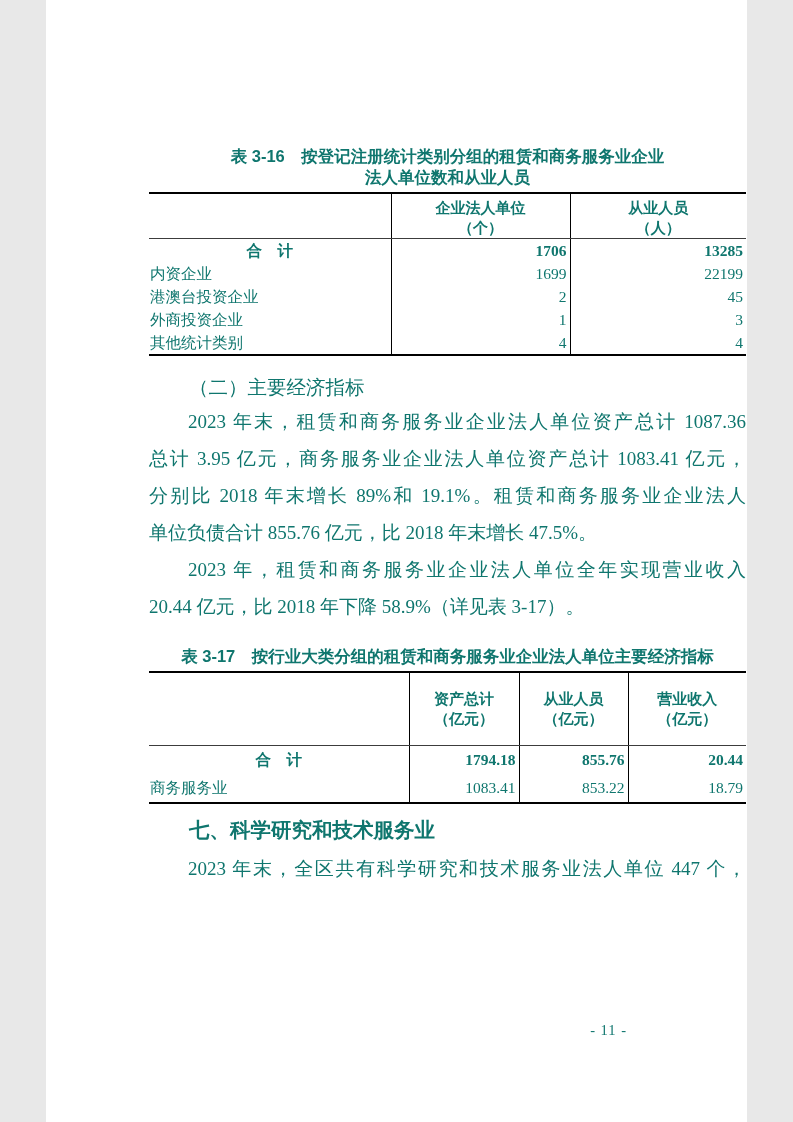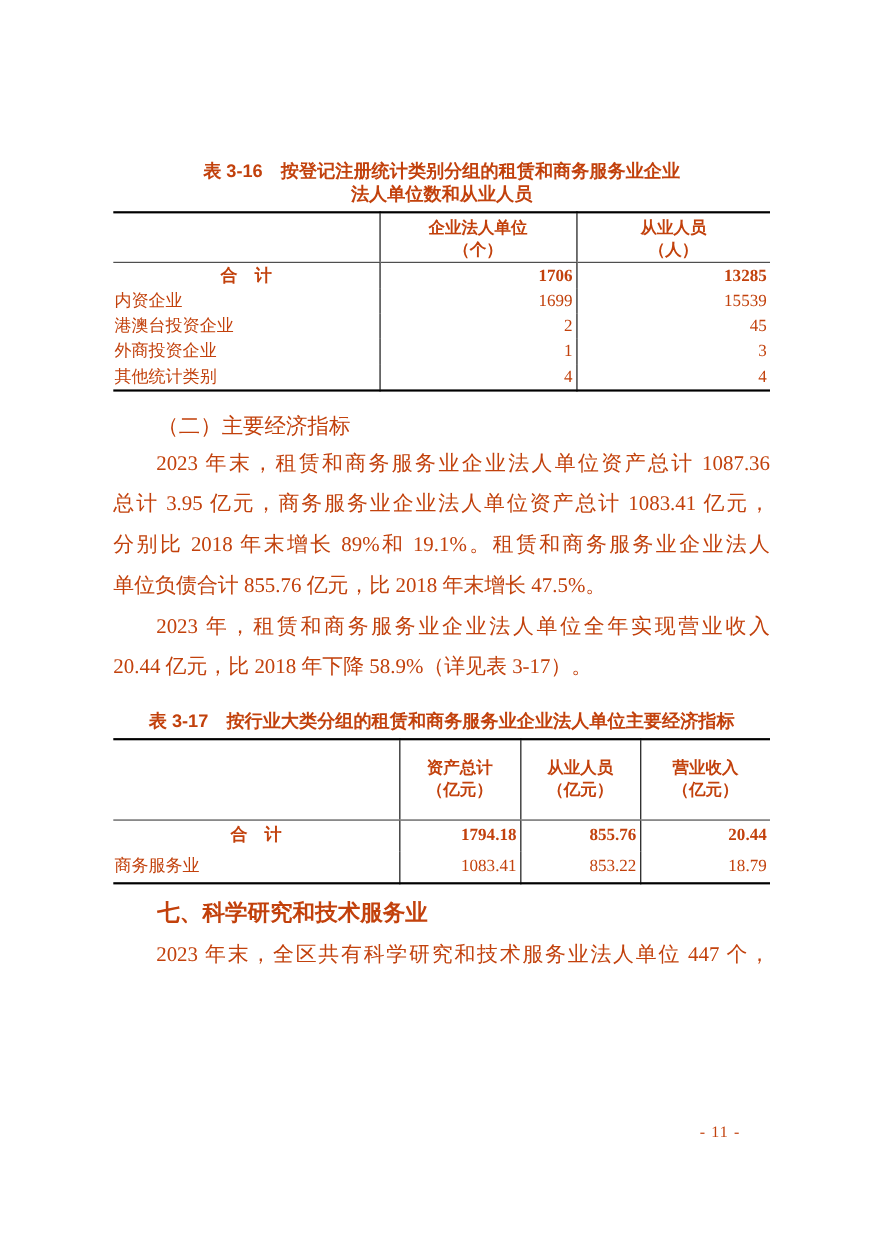--- a/index.html
+++ b/index.html
@@ -1,18 +1,18 @@
 <!DOCTYPE html>
 <html><head>
 <meta charset="utf-8">
 <style>
   html,body { margin:0; padding:0; background:#e8e8e8; }
   .page {
-    position:relative; width:793px; height:1122px; margin:0 auto;
-    background:#ffffff; color:#c2410c;
+    position:relative; width:701px; height:1122px; margin:0 auto;
+    background:#ffffff; color:#0f766e;
     font-family:"Liberation Serif","DejaVu Serif",serif;
     overflow:hidden;
   }
   .content { position:absolute; left:103px; top:0; width:597px; }
 
   
   .tbl-title {
     text-align:center; font-weight:bold; font-size:16.5px; line-height:21px;
     font-family:"Liberation Sans","DejaVu Sans",sans-serif;
   }
@@ -39,21 +39,21 @@
   }
   table.t317 tbody td { height:28px; line-height:28px; }
   table.stat td.num { text-align:right; padding-right:3px; }
   table.stat td.stub-center { text-align:center; letter-spacing:0; }
   table.stat td.stub-left { text-align:left; padding-left:1px; }
   table.stat tr.total td { font-weight:bold; }
 
   
   .kai-heading {
     padding-left:40px; font-size:19.5px; line-height:30px;
-    font-family:Liberation Sans, sans-serif;
+    font-family:Liberation Serif, serif;
   }
   .h2 { margin-top:17px; }
   .sub7 { margin-top:6px; }
   .sec7 {
     margin-top:11px; padding-left:40px;
     font-family:"Liberation Sans","DejaVu Sans",sans-serif;
     font-weight:bold; font-size:20.5px; line-height:30px;
   }
 
   
@@ -99,21 +99,21 @@
       </thead>
       <tbody>
         <tr class="total">
           <td class="stub-center">合　计</td>
           <td class="num vline">1706</td>
           <td class="num vline">13285</td>
         </tr>
         <tr>
           <td class="stub-left">内资企业</td>
           <td class="num vline">1699</td>
-          <td class="num vline">15539</td>
+          <td class="num vline">22199</td>
         </tr>
         <tr>
           <td class="stub-left">港澳台投资企业</td>
           <td class="num vline">2</td>
           <td class="num vline">45</td>
         </tr>
         <tr>
           <td class="stub-left">外商投资企业</td>
           <td class="num vline">1</td>
           <td class="num vline">3</td>

